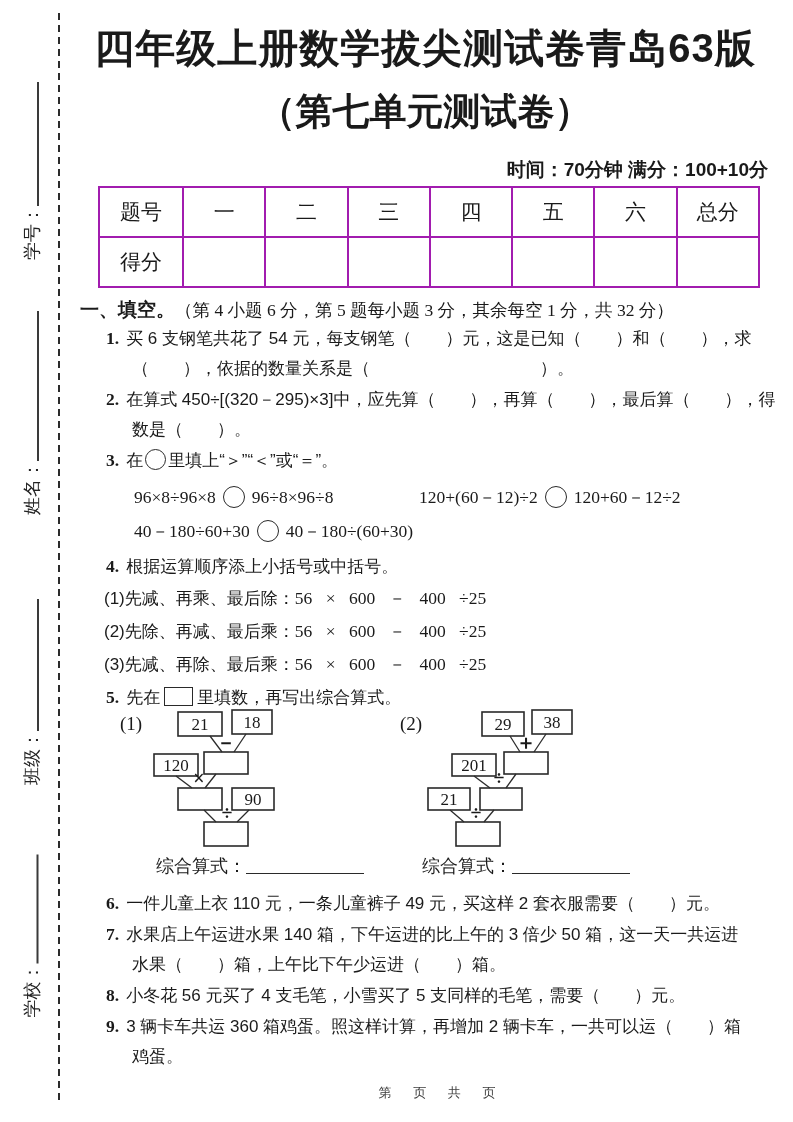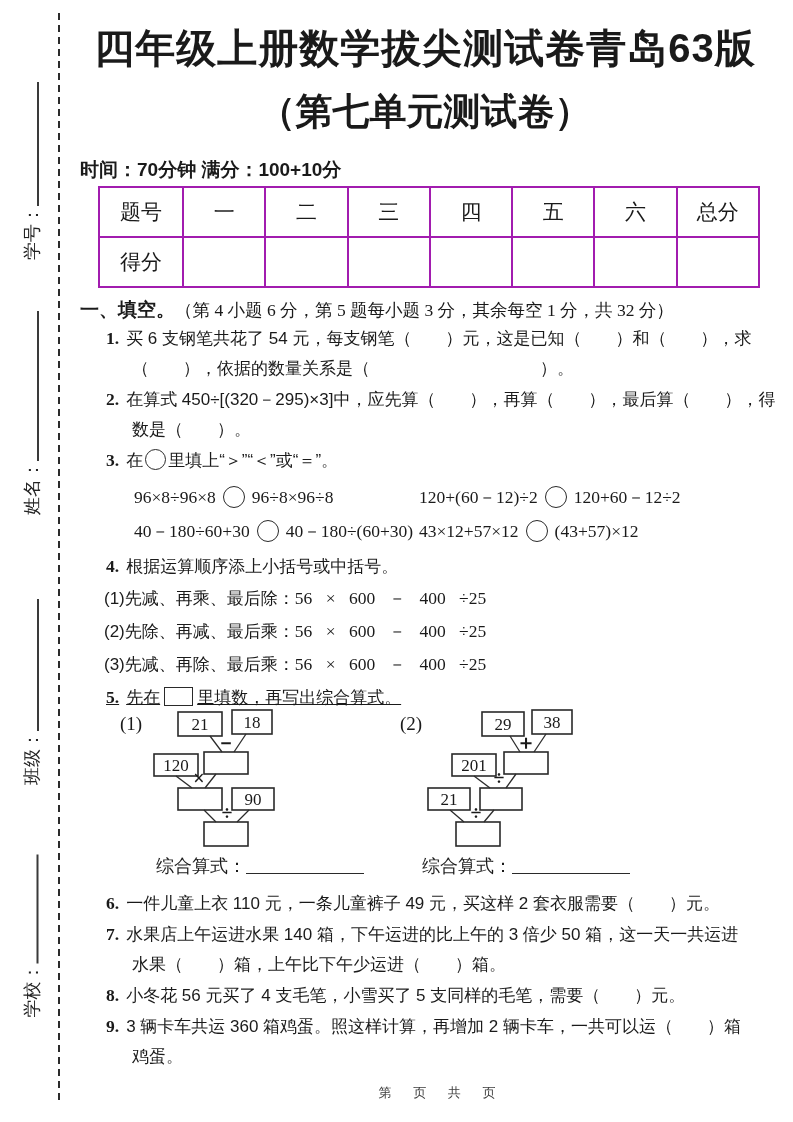--- a/index.html
+++ b/index.html
@@ -8,21 +8,21 @@
   
   .seal-line{position:absolute;left:58px;top:13px;width:2px;height:1090px;
              background:repeating-linear-gradient(to bottom,#2b2b2b 0 7px,transparent 7px 12px);}
   .margin-label{position:absolute;height:26px;display:flex;align-items:baseline;
                 transform:rotate(-90deg);font-size:18px;color:#222;}
   .margin-label .fill-line{flex:1;height:0;border-bottom:2px solid #3a3a3a;align-self:center;transform:translateY(5px);}
   
   .content{position:absolute;left:80px;top:0;width:690px;}
   .title{margin-top:22px;text-align:center;font-size:40px;line-height:52px;font-weight:bold;letter-spacing:1px;white-space:nowrap;}
   .subtitle{margin-top:16px;text-align:center;font-size:37px;line-height:48px;font-weight:bold;font-family:Liberation Mono, monospace;}
-  .exam-info{margin-top:20px;text-align:left;font-size:19px;line-height:24px;font-weight:bold;padding-right:2px;}
+  .exam-info{margin-top:20px;text-align:right;font-size:19px;line-height:24px;font-weight:bold;padding-right:2px;}
   table.score{border-collapse:collapse;margin-top:4px;margin-left:18px;width:662px;table-layout:fixed;}
   table.score td{border:2px solid #a21caf;text-align:center;font-size:21px;height:48px;padding:0;}
   .sec-heading{margin-top:9px;font-size:19px;line-height:26px;white-space:nowrap;}
   .sec-heading .bold{font-weight:bold;}
   .sec-heading .note{font-family:"Liberation Serif","DejaVu Serif",serif;font-size:17.5px;}
   .q{margin-left:26px;font-size:17px;line-height:30px;white-space:nowrap;}
   .qc{margin-left:52px;font-size:17px;line-height:30px;white-space:nowrap;}
   .qno{font-weight:bold;margin-right:7px;font-family:"Liberation Serif","DejaVu Serif",serif;font-size:17.5px;}
   .expr{font-family:"Liberation Serif","DejaVu Serif",serif;font-size:17.5px;}
   .circle{display:inline-block;width:20px;height:20px;border:1.6px solid #2a2a2a;border-radius:50%;
@@ -130,43 +130,38 @@
       <div class="cmp-cell">
         <span class="expr">120+(60－12)÷2</span>
           <span class="circle"></span>
           <span class="expr">120+60－12÷2</span>
       </div>
       <div class="cmp-cell">
         <span class="expr">40－180÷60+30</span>
           <span class="circle"></span>
           <span class="expr">40－180÷(60+30)</span>
       </div>
-      <div class="cmp-cell">
-        <span class="expr">43×12+57×12</span>
-          <span class="circle"></span>
-          <span class="expr">(43+57)×12</span>
-      </div>
     </div>
 
     <div class="q" style="margin-top:3px;">
       <span class="qno">4.</span><span>根据运算顺序添上小括号或中括号。</span>
     </div>
     <div class="q4items">
       <div>
         <span class="order">(1)先减、再乘、最后除：</span><span class="expr">56 × 600 － 400 ÷25</span>
       </div>
       <div>
         <span class="order">(2)先除、再减、最后乘：</span><span class="expr">56 × 600 － 400 ÷25</span>
       </div>
       <div>
         <span class="order">(3)先减、再除、最后乘：</span><span class="expr">56 × 600 － 400 ÷25</span>
       </div>
     </div>
 
-    <div class="q" style="line-height:28px;margin-top:2px;text-decoration:underline;">
+    <div class="q" style="line-height:28px;margin-top:2px;">
       <span class="qno">5.</span><span>先在</span><span class="blank-box"></span><span>里填数，再写出综合算式。</span>
     </div>
 
     <div class="diagrams">
       <svg width="280" height="150" viewBox="0 0 280 150">
         <text x="2" y="26" class="dlabel">(1)</text>
         <rect class="nbox" x="60" y="8" width="44" height="24"></rect>
         <text x="82" y="26" class="nval">21</text>
         <rect class="nbox" x="114" y="6" width="40" height="24"></rect>
         <text x="134" y="24" class="nval">18</text>

